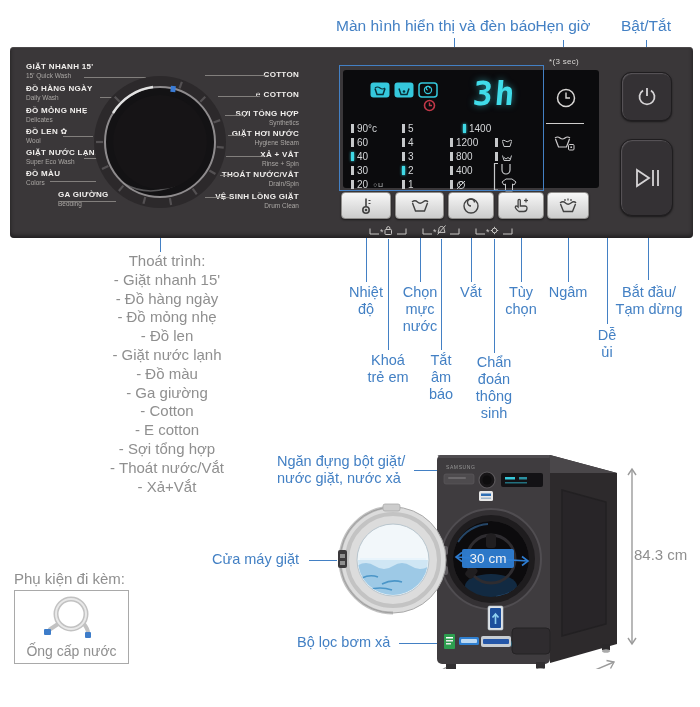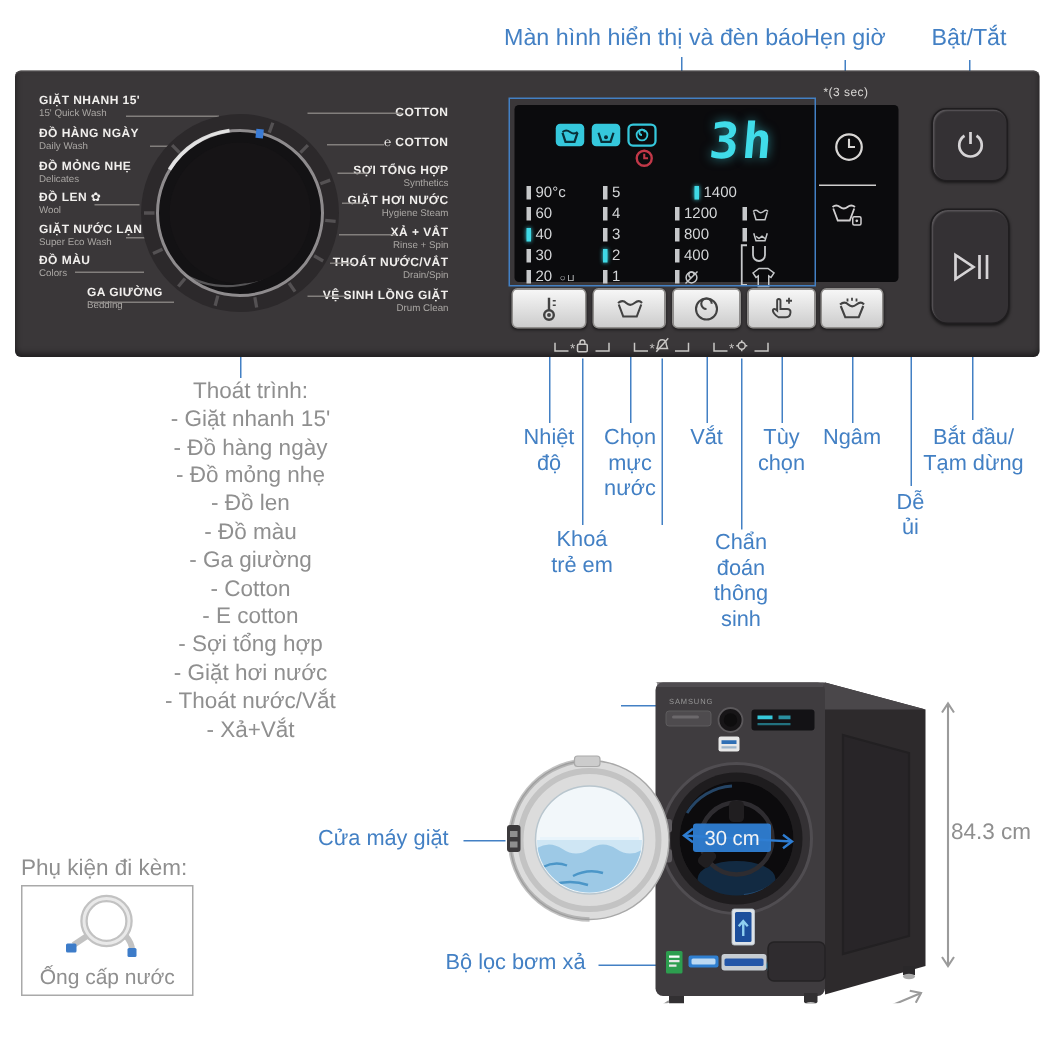--- a/index.html
+++ b/index.html
@@ -384,34 +384,35 @@
   <div class="lab" style="left:394px;top:284px;width:52px;">Chọn mực nước</div>
   <div class="lab" style="left:446px;top:284px;width:50px;">Vắt</div>
   <div class="lab" style="left:498px;top:284px;width:46px;">Tùy chọn</div>
   <div class="lab" style="left:542px;top:284px;width:52px;">Ngâm</div>
   <div class="lab" style="left:606px;top:284px;width:86px;">
     <span style="display:block">Bắt đầu/</span>
     <span style="display:block">Tạm dừng</span>
   </div>
   <div class="lab" style="left:593px;top:327px;width:28px;">Dễ ủi</div>
   <div class="lab" style="left:367px;top:352px;width:42px;">Khoá trẻ em</div>
+  <div class="lab" style="left:420px;top:352px;width:42px;">Tắt âm báo</div>
   <div class="lab" style="left:463px;top:354px;width:62px;">Chẩn đoán thông sinh</div>
 
   <div class="plist">
     <div>Thoát trình:</div>
     <div>- Giặt nhanh 15'</div>
     <div>- Đồ hàng ngày</div>
     <div>- Đồ mỏng nhẹ</div>
     <div>- Đồ len</div>
+    <div>- Giặt nước lạnh</div>
     <div>- Đồ màu</div>
     <div>- Ga giường</div>
     <div>- Cotton</div>
     <div>- E cotton</div>
     <div>- Sợi tổng hợp</div>
-    <div>- Giặt hơi nước</div>
     <div>- Thoát nước/Vắt</div>
     <div>- Xả+Vắt</div>
   </div>
 
   <svg class="abs" style="left:250px;top:438px;" width="450" height="269" viewBox="0 0 450 269">
     <defs>
       <clipPath id="doorGlass">
           <circle cx="143" cy="122" r="35"></circle>
         </clipPath>
       <clipPath id="drum">
@@ -511,20 +512,24 @@
       <path d="M196 229.5 L189 234 L195 240.5"></path>
         <path d="M289 240 L296 246 L288.5 250.5"></path>
     </g>
     <g stroke="#9b9b9b" stroke-width="1.4" fill="none">
       <line x1="312" y1="246" x2="364" y2="224"></line>
       <path d="M319.5 247 L312 246 L316 239.5"></path>
         <path d="M356.5 222.5 L364 224 L360.5 230.5"></path>
     </g>
   </svg>
 
+  <div class="lab" style="left:277px;top:453px;width:140px;text-align:left;">
+    <span style="display:block">Ngăn đựng bột giặt/</span>
+    <span style="display:block">nước giặt, nước xả</span>
+  </div>
   <div class="lab" style="left:212px;top:551px;width:98px;text-align:left;">Cửa máy giặt</div>
   <div class="lab" style="left:297px;top:634px;width:102px;text-align:left;">Bộ lọc bơm xả</div>
 
   <div id="badge30">30 cm</div>
   <div class="graylab" style="left:634px;top:546px;width:64px;">84.3 cm</div>
   <div class="graylab" style="left:457px;top:671px;width:56px;text-align:center;">60 cm</div>
   <div class="graylab" style="left:580px;top:674px;width:56px;text-align:center;">60 cm</div>
 
   <div class="graylab" style="left:14px;top:570px;">Phụ kiện đi kèm:</div>
   <div class="accbox">

